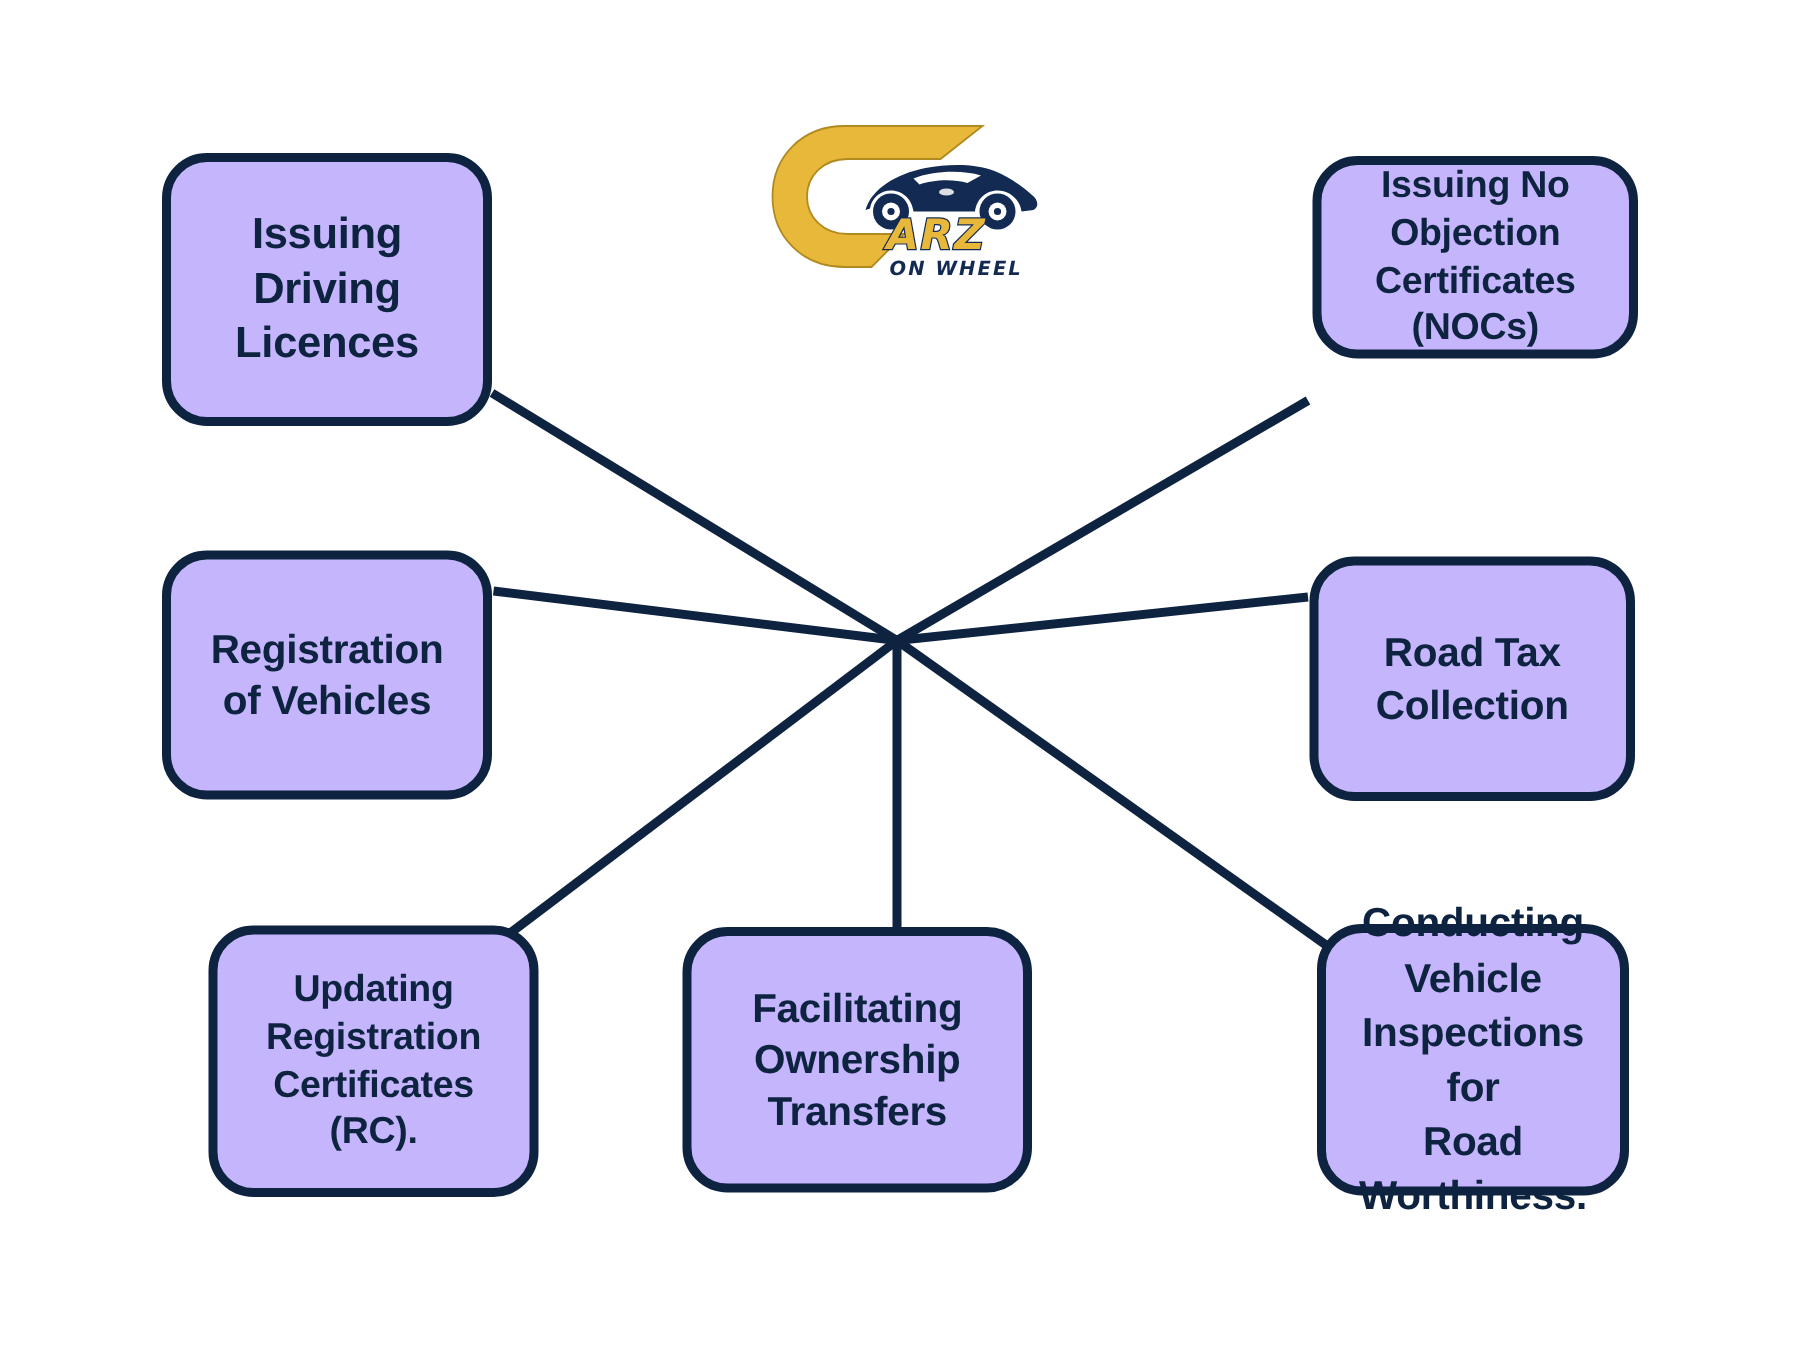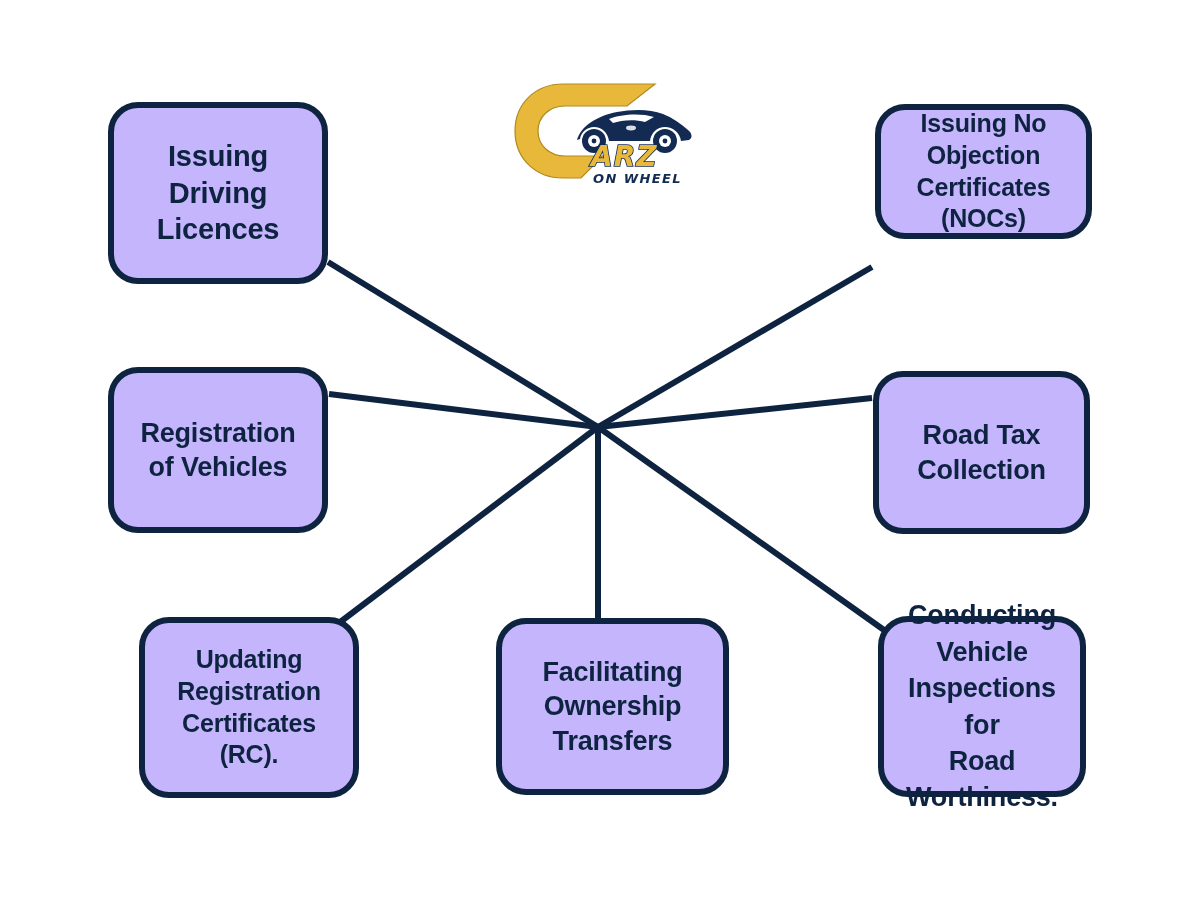--- a/index.html
+++ b/index.html
@@ -59,21 +59,21 @@
 
   #node-2 { left: 108px;  top: 367px; width: 220px; height: 166px; }
   #node-2 .node-label { font-size: 27px; }
 
   #node-3 { left: 873px;  top: 371px; width: 217px; height: 163px; }
   #node-3 .node-label { font-size: 27px; }
 
   #node-4 { left: 108px;  top: 617px; width: 220px; height: 181px; margin-left: 31px; }
   #node-4 .node-label { font-size: 25px; }
 
-  #node-5 { left: 496px;  top: 618px; width: 233px; height: 177px; }
+  #node-5 { left: 455px;  top: 618px; width: 233px; height: 177px; }
   #node-5 .node-label { font-size: 27px; }
 
   #node-6 { left: 878px;  top: 616px; width: 208px; height: 181px; }
   #node-6 .node-label { font-size: 27px; line-height: 1.35; }
 
   
   #center-title {
     position: absolute;
     left: 400px;
     top: 232px;

